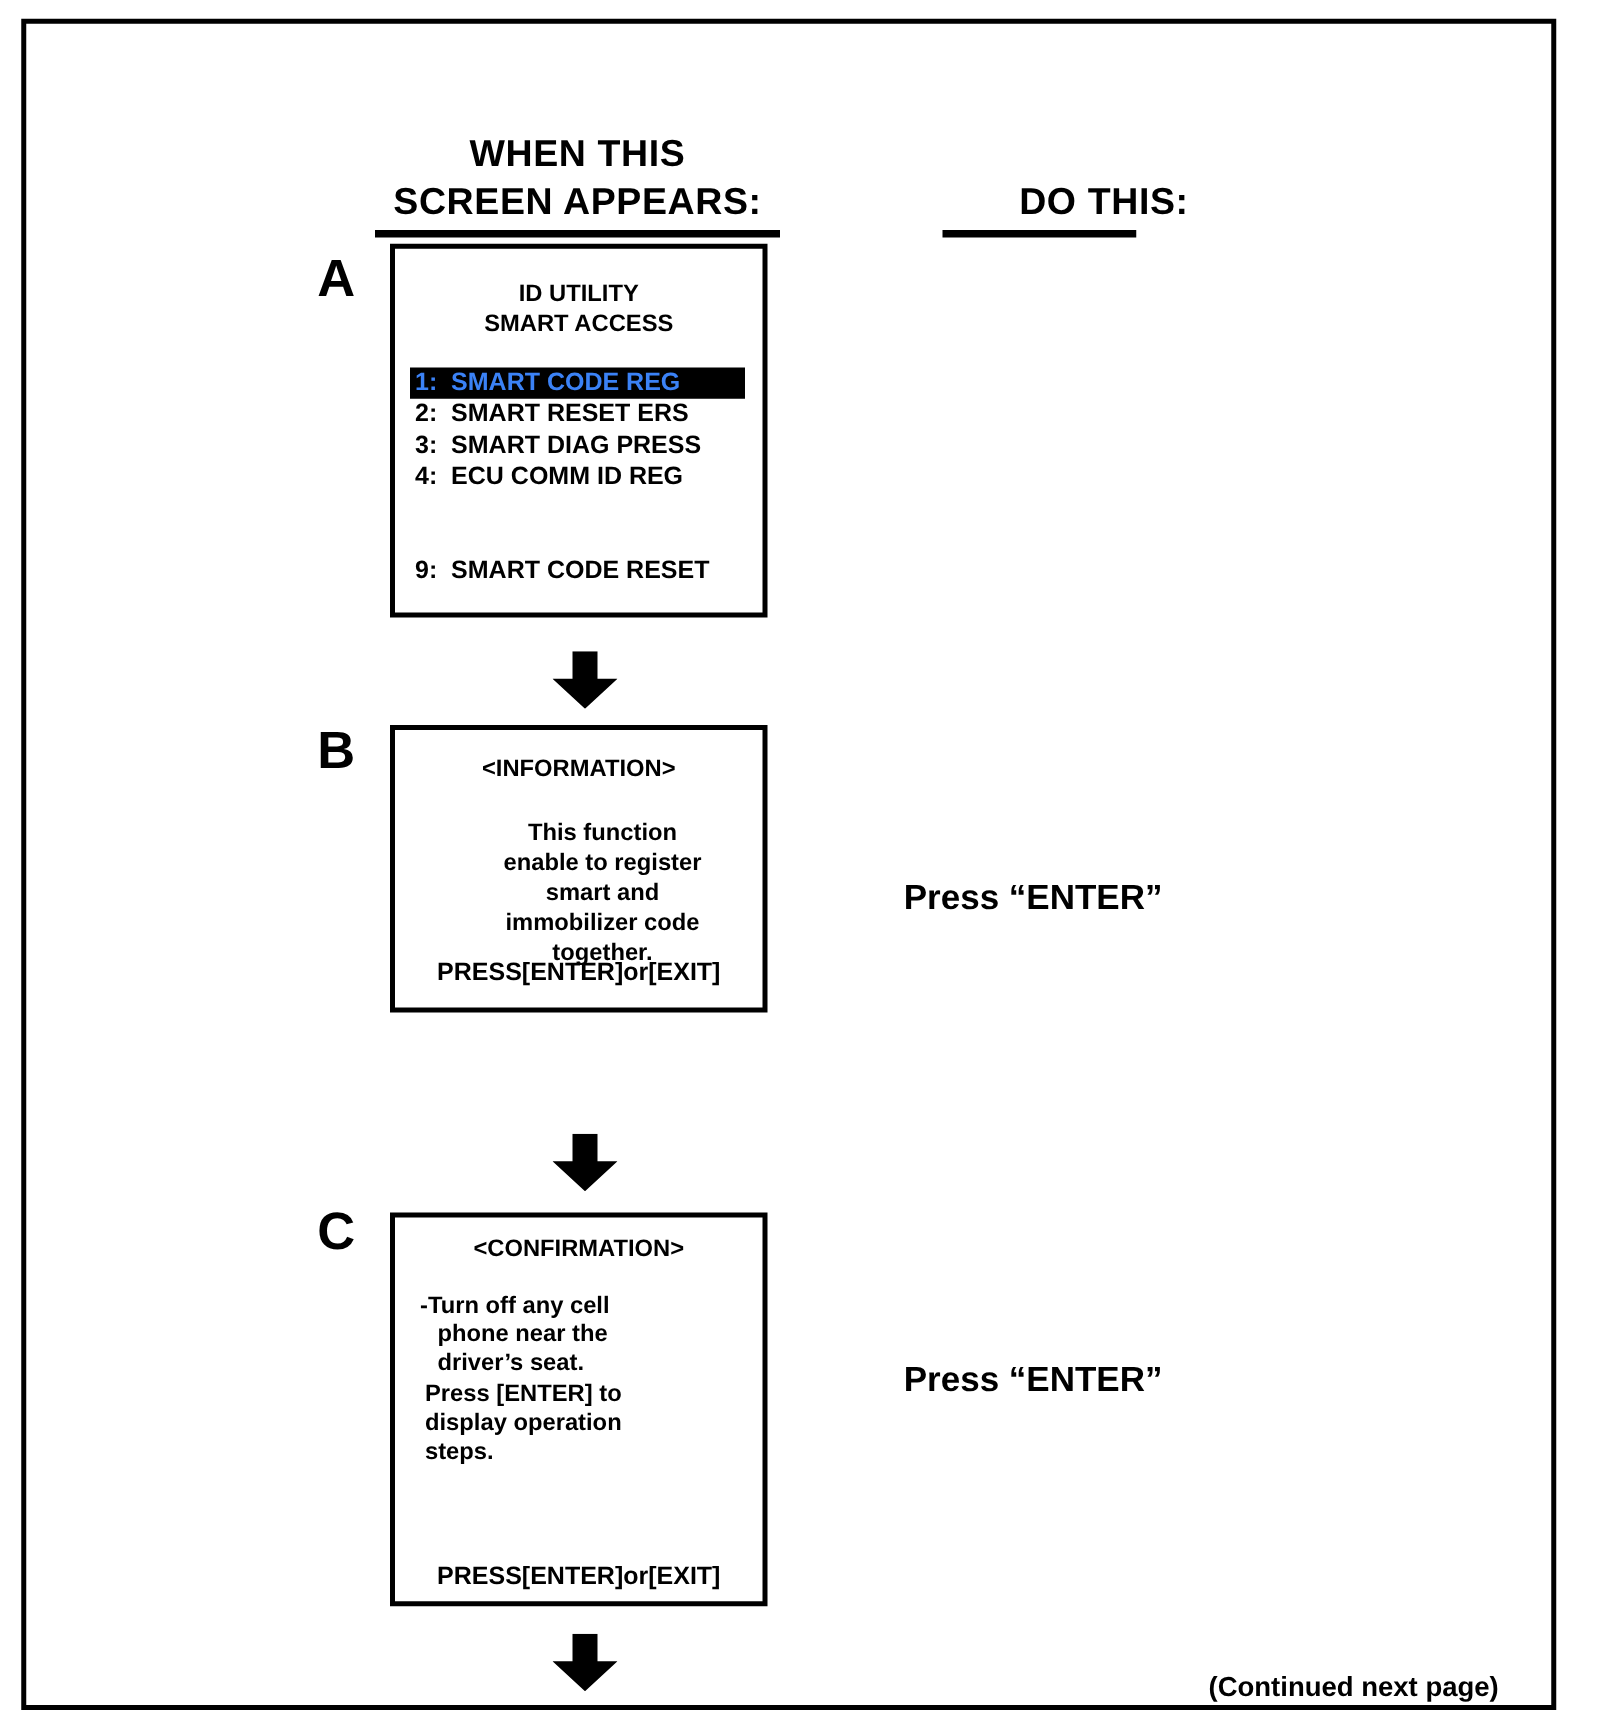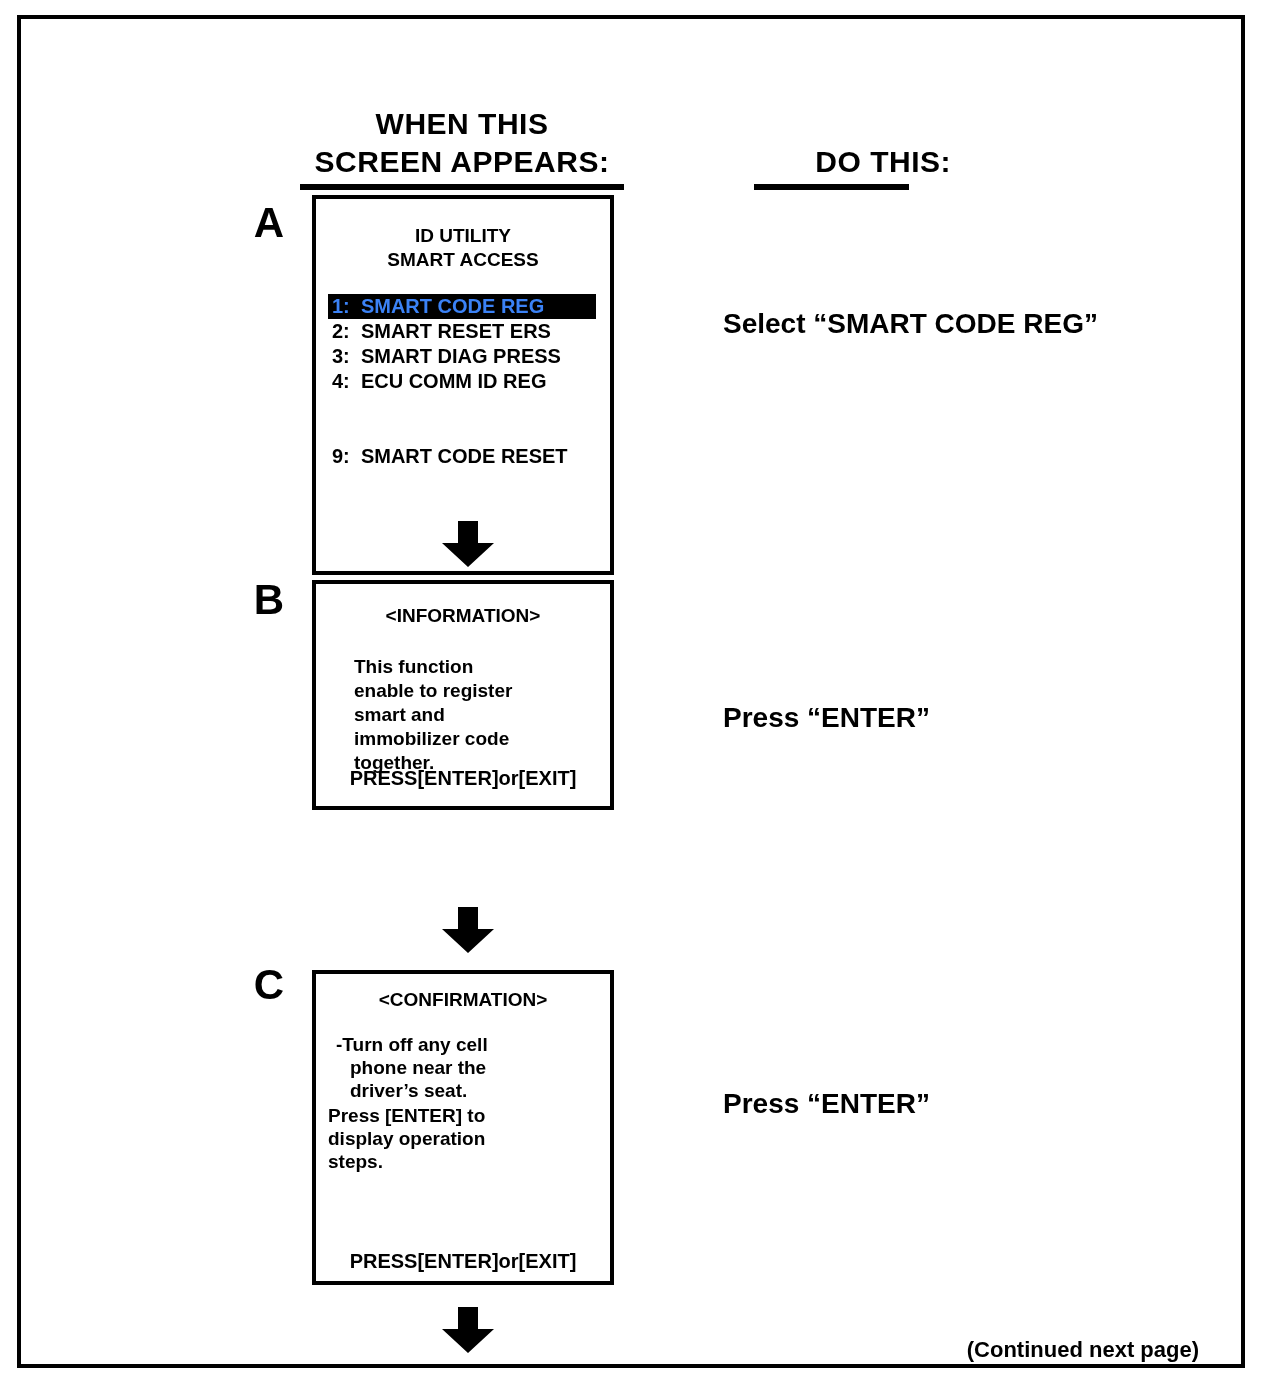--- a/index.html
+++ b/index.html
@@ -78,21 +78,21 @@
 
   
   .screen {
     position: absolute;
     left: 291px;
     width: 302px;
     border: 4px solid #000000;
     box-sizing: border-box;
     background: #ffffff;
   }
-  #screen-a { top: 176px;  height: 380px; }
+  #screen-a { top: 176px;  height: 299px; }
   #screen-b { top: 561px;  height: 230px; }
   #screen-c { top: 951px;  height: 315px; }
 
   .scr-title {
     font-weight: bold;
     font-size: 19px;
     line-height: 24px;
     text-align: center;
     white-space: pre-line;
   }
@@ -118,20 +118,21 @@
 
   
   #screen-b .scr-title { margin-top: 20px; }
   #screen-b .body-text {
     margin-top: 27px;
     padding-left: 38px;
     font-weight: bold;
     font-size: 19px;
     line-height: 24px;
     white-space: pre-line;
+    text-align: center;
   }
   #screen-b .footer-text {
     position: absolute;
     left: 0; right: 0;
     bottom: 16px;
     text-align: center;
     font-weight: bold;
     font-size: 20px;
   }
 
@@ -149,20 +150,21 @@
     padding-left: 14px;
     text-indent: -14px;
   }
   #screen-c .para {
     margin-top: 2px;
     padding-left: 12px;
     font-weight: bold;
     font-size: 19px;
     line-height: 23px;
     white-space: pre-line;
+    margin-left: 12px;
   }
   #screen-c .footer-text {
     position: absolute;
     left: 0; right: 0;
     bottom: 8px;
     text-align: center;
     font-weight: bold;
     font-size: 20px;
   }
 
@@ -224,21 +226,20 @@
     <div class="menu">
       <div class="menu-row selected">1:  SMART CODE REG</div>
       <div class="menu-row">2:  SMART RESET ERS</div>
       <div class="menu-row">3:  SMART DIAG PRESS</div>
       <div class="menu-row">4:  ECU COMM ID REG</div>
       <div class="menu-gap"></div>
       <div class="menu-row">9:  SMART CODE RESET</div>
     </div>
   </div>
 
-  <div class="instruction" id="instr-a">Select “SMART CODE REG”</div>
 
   <div class="arrow-down" id="arrow-1">
     <svg viewBox="0 0 52 46" width="52" height="46" aria-hidden="true">
       <polygon points="16,0 36,0 36,22 52,22 26,46 0,22 16,22" fill="#000000"></polygon>
     </svg>
   </div>
 
   <div class="step-letter" id="letter-b">B</div>
 
   <div class="screen" id="screen-b">

